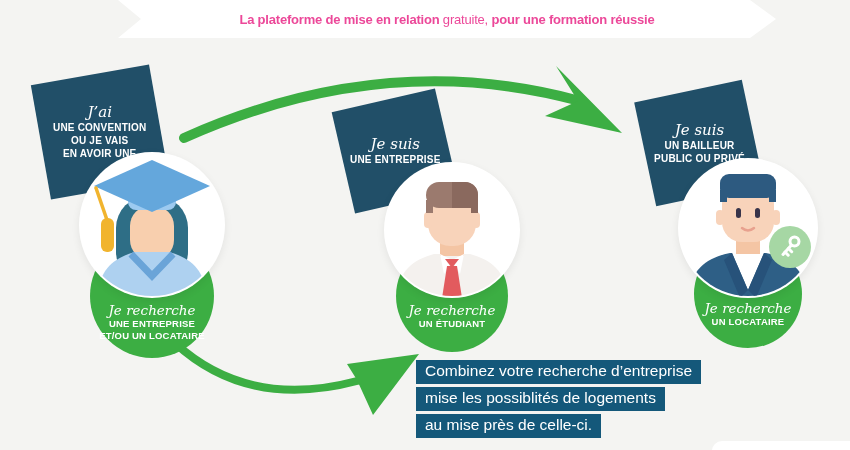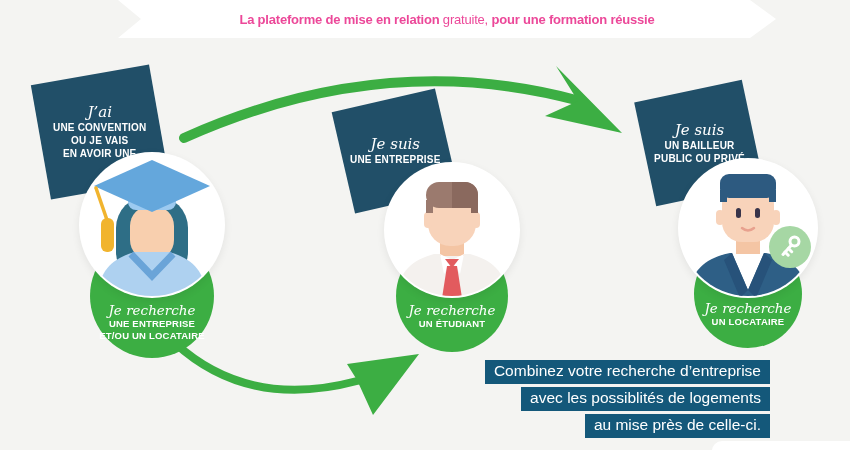--- a/index.html
+++ b/index.html
@@ -45,21 +45,21 @@
   .gc-company{left:396px;top:240px;width:112px;height:112px;}
   .gc-company .stack{padding-bottom:22px;}
   .ac-landlord{left:678px;top:158px;width:140px;height:140px;}
   .gc-landlord{left:694px;top:240px;width:108px;height:108px;}
   .gc-landlord .stack{padding-bottom:20px;}
 
   .key-badge{position:absolute;left:769px;top:226px;width:42px;height:42px;border-radius:50%;
     background:#a6d7a4;z-index:5;display:flex;align-items:center;justify-content:center;}
 
   
-  .callout{position:absolute;left:440px;top:358px;width:330px;z-index:2;text-align:right;}
+  .callout{position:absolute;left:416px;top:358px;width:330px;z-index:2;text-align:left;}
   .callout .bar{display:inline-block;background:#14587a;color:#fff;font-size:15.5px;
     padding:2px 9px 4px 9px;margin:1.5px 0;white-space:nowrap;}
 
   .corner-card{position:absolute;left:712px;top:441px;width:150px;height:14px;background:#ffffff;
     border-radius:10px 10px 0 0;z-index:2;}
 </style>
 </head>
 <body>
 
 <div class="canvas">
@@ -211,19 +211,19 @@
       <svg width="30" height="30" viewBox="0 0 30 30">
         <circle cx="19.5" cy="9.5" r="4.5" stroke="#ffffff" stroke-width="3" fill="none"></circle>
         <path d="M16.5 13 L8 22.5" stroke="#ffffff" stroke-width="3" stroke-linecap="round"></path>
         <path d="M10 20 l3.2 3.2 M13.5 16.5 l3.2 3.2" stroke="#ffffff" stroke-width="3" stroke-linecap="round"></path>
       </svg>
     </div>
   </div>
 
   <div class="callout">
     <div><span class="bar">Combinez votre recherche d’entreprise</span></div>
-    <div><span class="bar">avec les possiblités de logements</span></div>
+    <div><span class="bar">mise les possiblités de logements</span></div>
     <div><span class="bar">au mise près de celle-ci.</span></div>
   </div>
 
   <div class="corner-card"></div>
 
 </div>
 
 </body></html>

